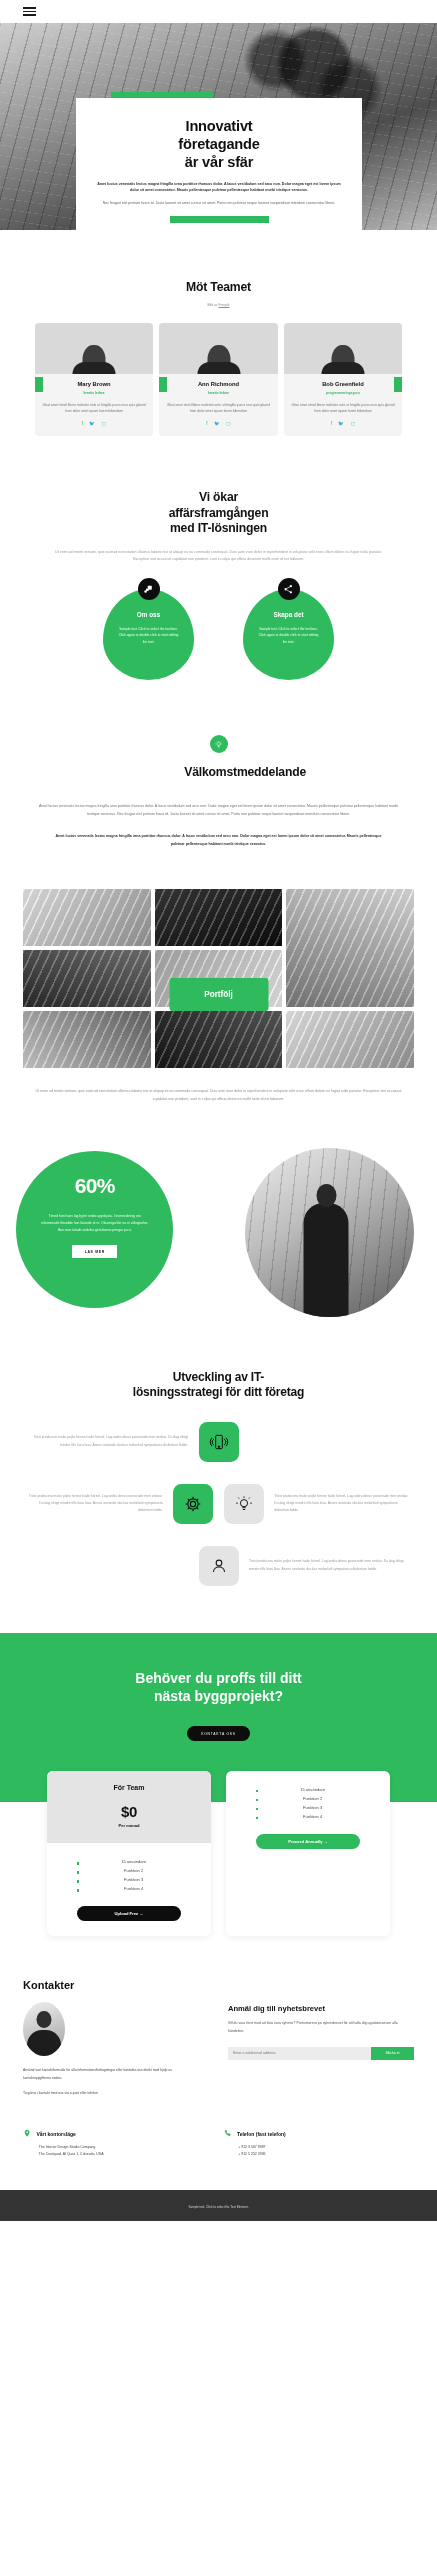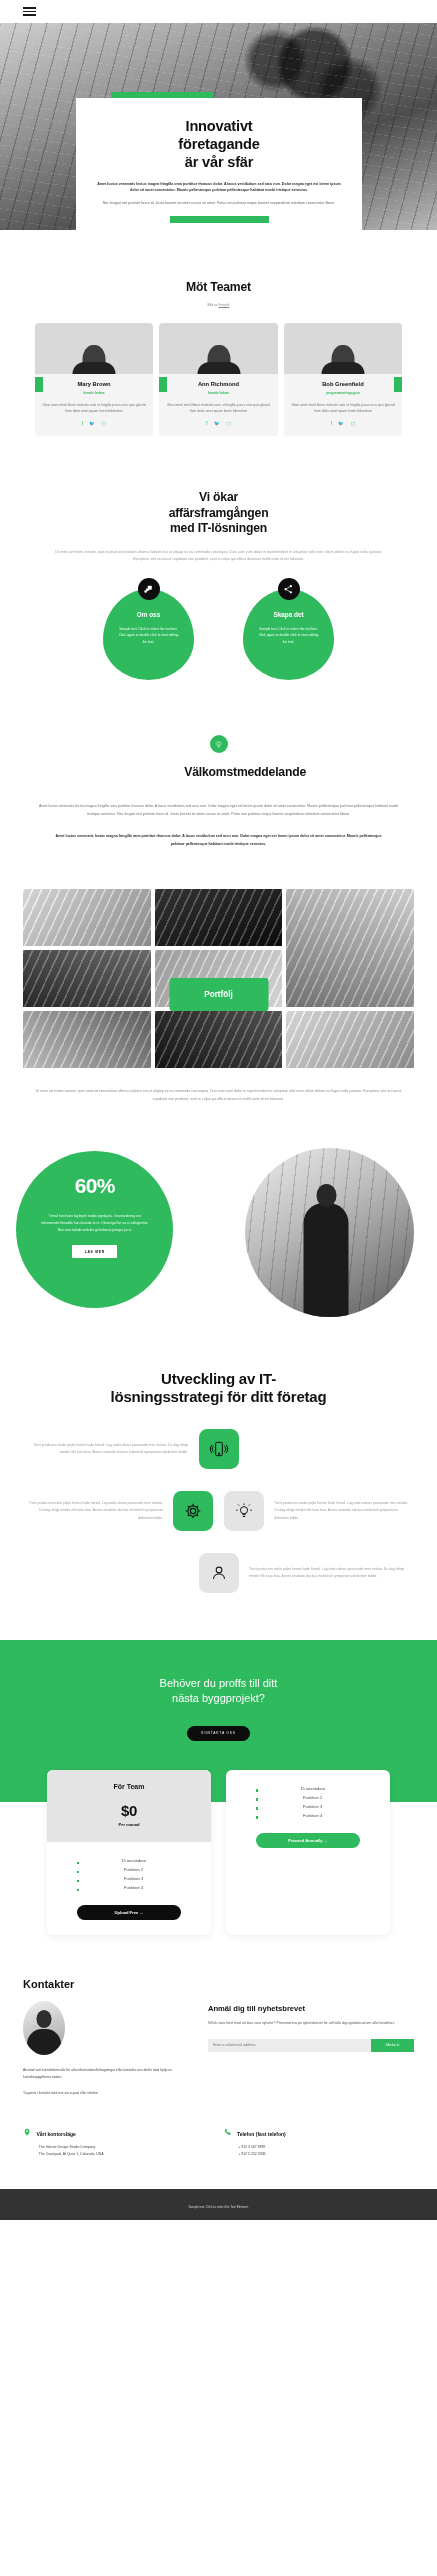--- a/index.html
+++ b/index.html
@@ -160,36 +160,36 @@
     position:absolute; left:48%; bottom:0; transform:translateX(-50%);
     width:45px; height:114px; background:#1b1b1b; border-radius:20px 20px 0 0;
   }
   .man .fig::before {
     content:""; position:absolute; left:50%; top:-18.7px; transform:translateX(-50%);
     width:20px; height:23px; border-radius:50%; background:#272727;
   }
 
   
   .s7 { margin-top:49px; padding:0 28px; }
-  .s7 .sec-title { max-width:245px; margin:0 auto; font-size:15px; }
+  .s7 .sec-title { max-width:245px; margin:0 auto; font-size:12px; }
   .feat { display:flex; align-items:center; gap:10.5px; margin-top:22px; }
   .feat .txt { flex:1; font-size:3.4px; line-height:2.1; color:#9a9a9a; }
   .feat .txt.r { text-align:right; }
   .feat .txt.l { text-align:left; }
   .fico {
     width:40px; height:40px; border-radius:8.2px; flex:0 0 40px;
     display:flex; align-items:center; justify-content:center;
   }
   .fico.green { background:#2fba5e; }
   .fico.gray  { background:#e4e4e4; }
   .feat .spacer { flex:1; }
 
   
   .s8 { margin-top:47px; background:#2fba5e; padding:36px 23px 61px; text-align:center; position:relative; }
-  .s8 h2 { color:#fff; font-size:11px; line-height:1.35; font-weight:400; max-width:251px; margin:0 auto; }
+  .s8 h2 { color:#fff; font-size:14px; line-height:1.35; font-weight:700; max-width:251px; margin:0 auto; }
   .s8 .cta {
     margin:20px auto 0; width:63px; height:15px; border-radius:8.2px; background:#0d0d0d; color:#fff;
     font-size:3.3px; letter-spacing:0.8px; display:flex; align-items:center; justify-content:center; cursor:pointer;
   }
 
   
   .s9 { padding:0 35px; margin-top:-31.5px; position:relative; z-index:5; }
   .plans { display:flex; gap:15px; justify-content:center; }
   .plan { flex:1; max-width:164px; background:#fff; border-radius:5.8px; overflow:hidden; box-shadow:0 1.2px 7px rgba(0,0,0,0.07); }
   .plan .top { background:#e4e4e4; padding:13px 0 15px; text-align:center; }
@@ -201,21 +201,21 @@
   .plan li { font-size:4.1px; color:#4a4a4a; line-height:2.2; position:relative; padding-left:9.3px; text-align:center; }
   .plan li::before { content:""; position:absolute; left:0; top:5.2px; width:2.3px; height:2.3px; background:#2fba5e; }
   .plan .pbtn {
     margin:13px auto 0; height:15px; border-radius:8.2px; display:flex; align-items:center; justify-content:center;
     font-size:4.1px; font-weight:700; color:#fff; cursor:pointer;
   }
   .plan .pbtn.dark { background:#0d0d0d; }
   .plan .pbtn.green { background:#2fba5e; }
 
   
-  .s10 { padding:43px 23px 30px; display:flex; gap:10px; }
+  .s10 { padding:43px 23px 30px; display:flex; gap:30px; }
   .c-left { width:175px; }
   .c-left h2 { font-size:11px; font-weight:700; color:#111; }
   .avatar {
     width:42px; height:54px; border-radius:50%; margin-top:10.5px; overflow:hidden; position:relative;
     background:linear-gradient(160deg,#f0f0f0,#9e9e9e);
   }
   .avatar .h { position:absolute; left:50%; top:9.3px; transform:translateX(-50%); width:15px; height:17.5px; border-radius:50%; background:#2e2e2e; }
   .avatar .b { position:absolute; left:50%; bottom:0; transform:translateX(-50%); width:34px; height:26px; border-radius:15px 15px 0 0; background:#1d1d1d; }
   .c-left p { font-size:3.4px; line-height:2.2; color:#4a4a4a; margin-top:11.7px; }
   .c-left p.second { margin-top:8.2px; }

